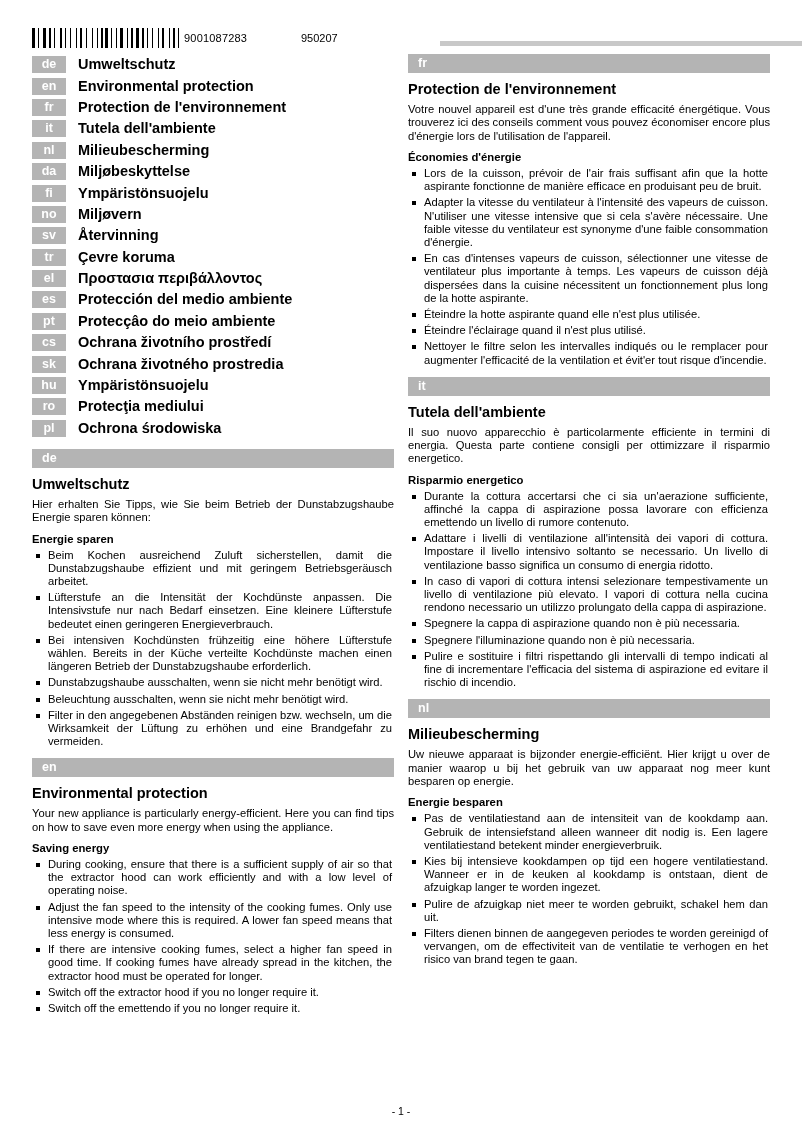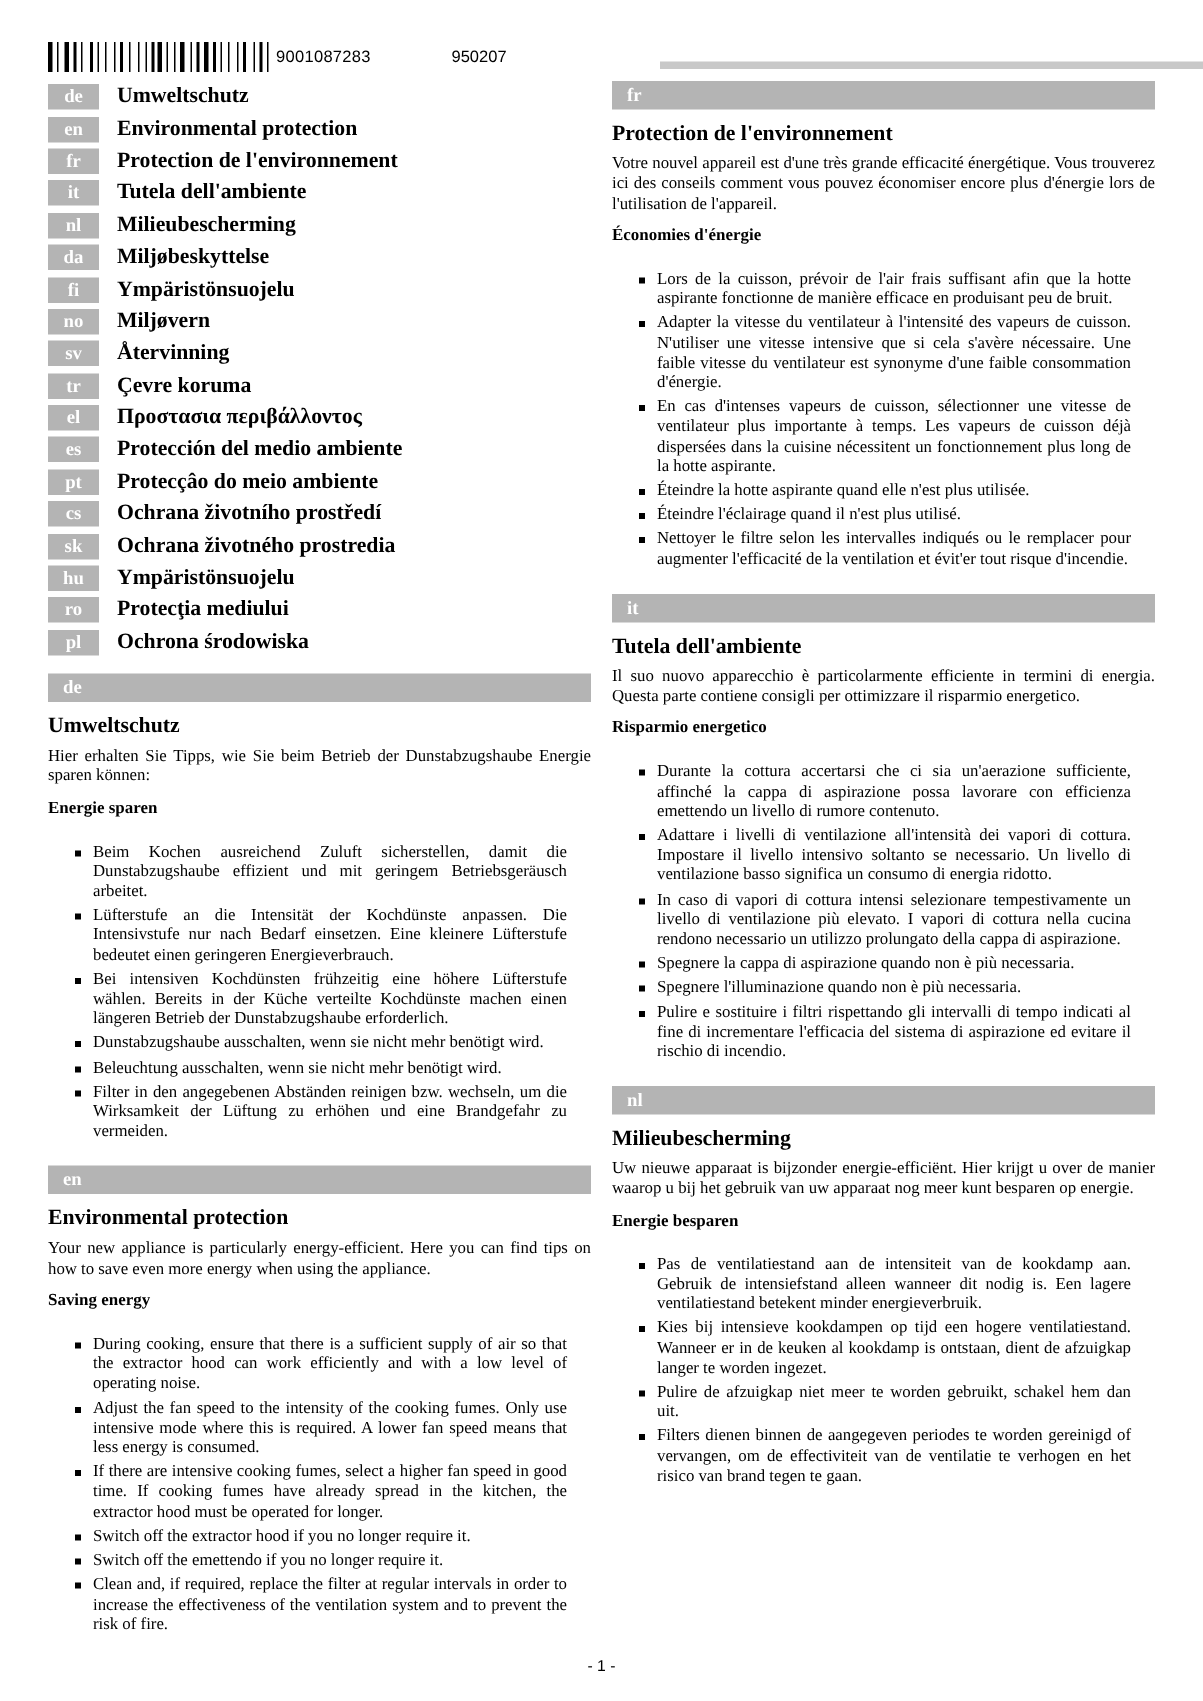--- a/index.html
+++ b/index.html
@@ -64,21 +64,20 @@
     width: 362px;
     height: 5px;
     background: #c8c8c8;
   }
 
   
   .col {
     position: absolute;
     top: 54px;
     width: 362px;
-    font-family: Liberation Serif, serif;
   }
   .col-left { left: 32px; }
   .col-right { left: 408px; }
 
   
   .lang-list { margin: 0; padding: 0; }
   .lang-row {
     display: flex;
     align-items: center;
     height: 21.4px;
@@ -131,21 +130,21 @@
     text-align: justify;
   }
   h3.sub-title {
     font-size: 11.3px;
     font-weight: bold;
     margin: 0 0 3px 0;
     line-height: 14px;
   }
   ul.bullets {
     list-style: none;
-    margin: 16px;
+    margin: 2px;
     padding: 0;
   }
   ul.bullets li {
     position: relative;
     padding-left: 14px;
     font-size: 11.2px;
     line-height: 13.2px;
     margin-bottom: 3px;
     text-align: justify;
   }
@@ -333,21 +332,20 @@
     <div class="lang-banner">en</div>
     <h2 class="sec-title">Environmental protection</h2>
     <p class="intro">Your new appliance is particularly energy-efficient. Here you can find tips on how to save even more energy when using the appliance.</p>
     <h3 class="sub-title">Saving energy</h3>
     <ul class="bullets">
       <li>During cooking, ensure that there is a sufficient supply of air so that the extractor hood can work efficiently and with a low level of operating noise.</li>
       <li>Adjust the fan speed to the intensity of the cooking fumes. Only use intensive mode where this is required. A lower fan speed means that less energy is consumed.</li>
       <li class="justify-full">If there are intensive cooking fumes, select a higher fan speed in good time. If cooking fumes have already spread in the kitchen, the extractor hood must be operated for longer.</li>
       <li>Switch off the extractor hood if you no longer require it.</li>
       <li>Switch off the emettendo if you no longer require it.</li>
-      <li class="justify-full">Clean and, if required, replace the filter at regular intervals in order to increase the effectiveness of the ventilation system and to prevent the risk of fire.</li>
     </ul>
   </div>
 
   <div class="col col-right">
 
     <div class="lang-banner first">fr</div>
     <h2 class="sec-title">Protection de l'environnement</h2>
     <p class="intro">Votre nouvel appareil est d'une très grande efficacité énergétique. Vous trouverez ici des conseils comment vous pouvez économiser encore plus d'énergie lors de l'utilisation de l'appareil.</p>
     <h3 class="sub-title">Économies d'énergie</h3>
     <ul class="bullets">

